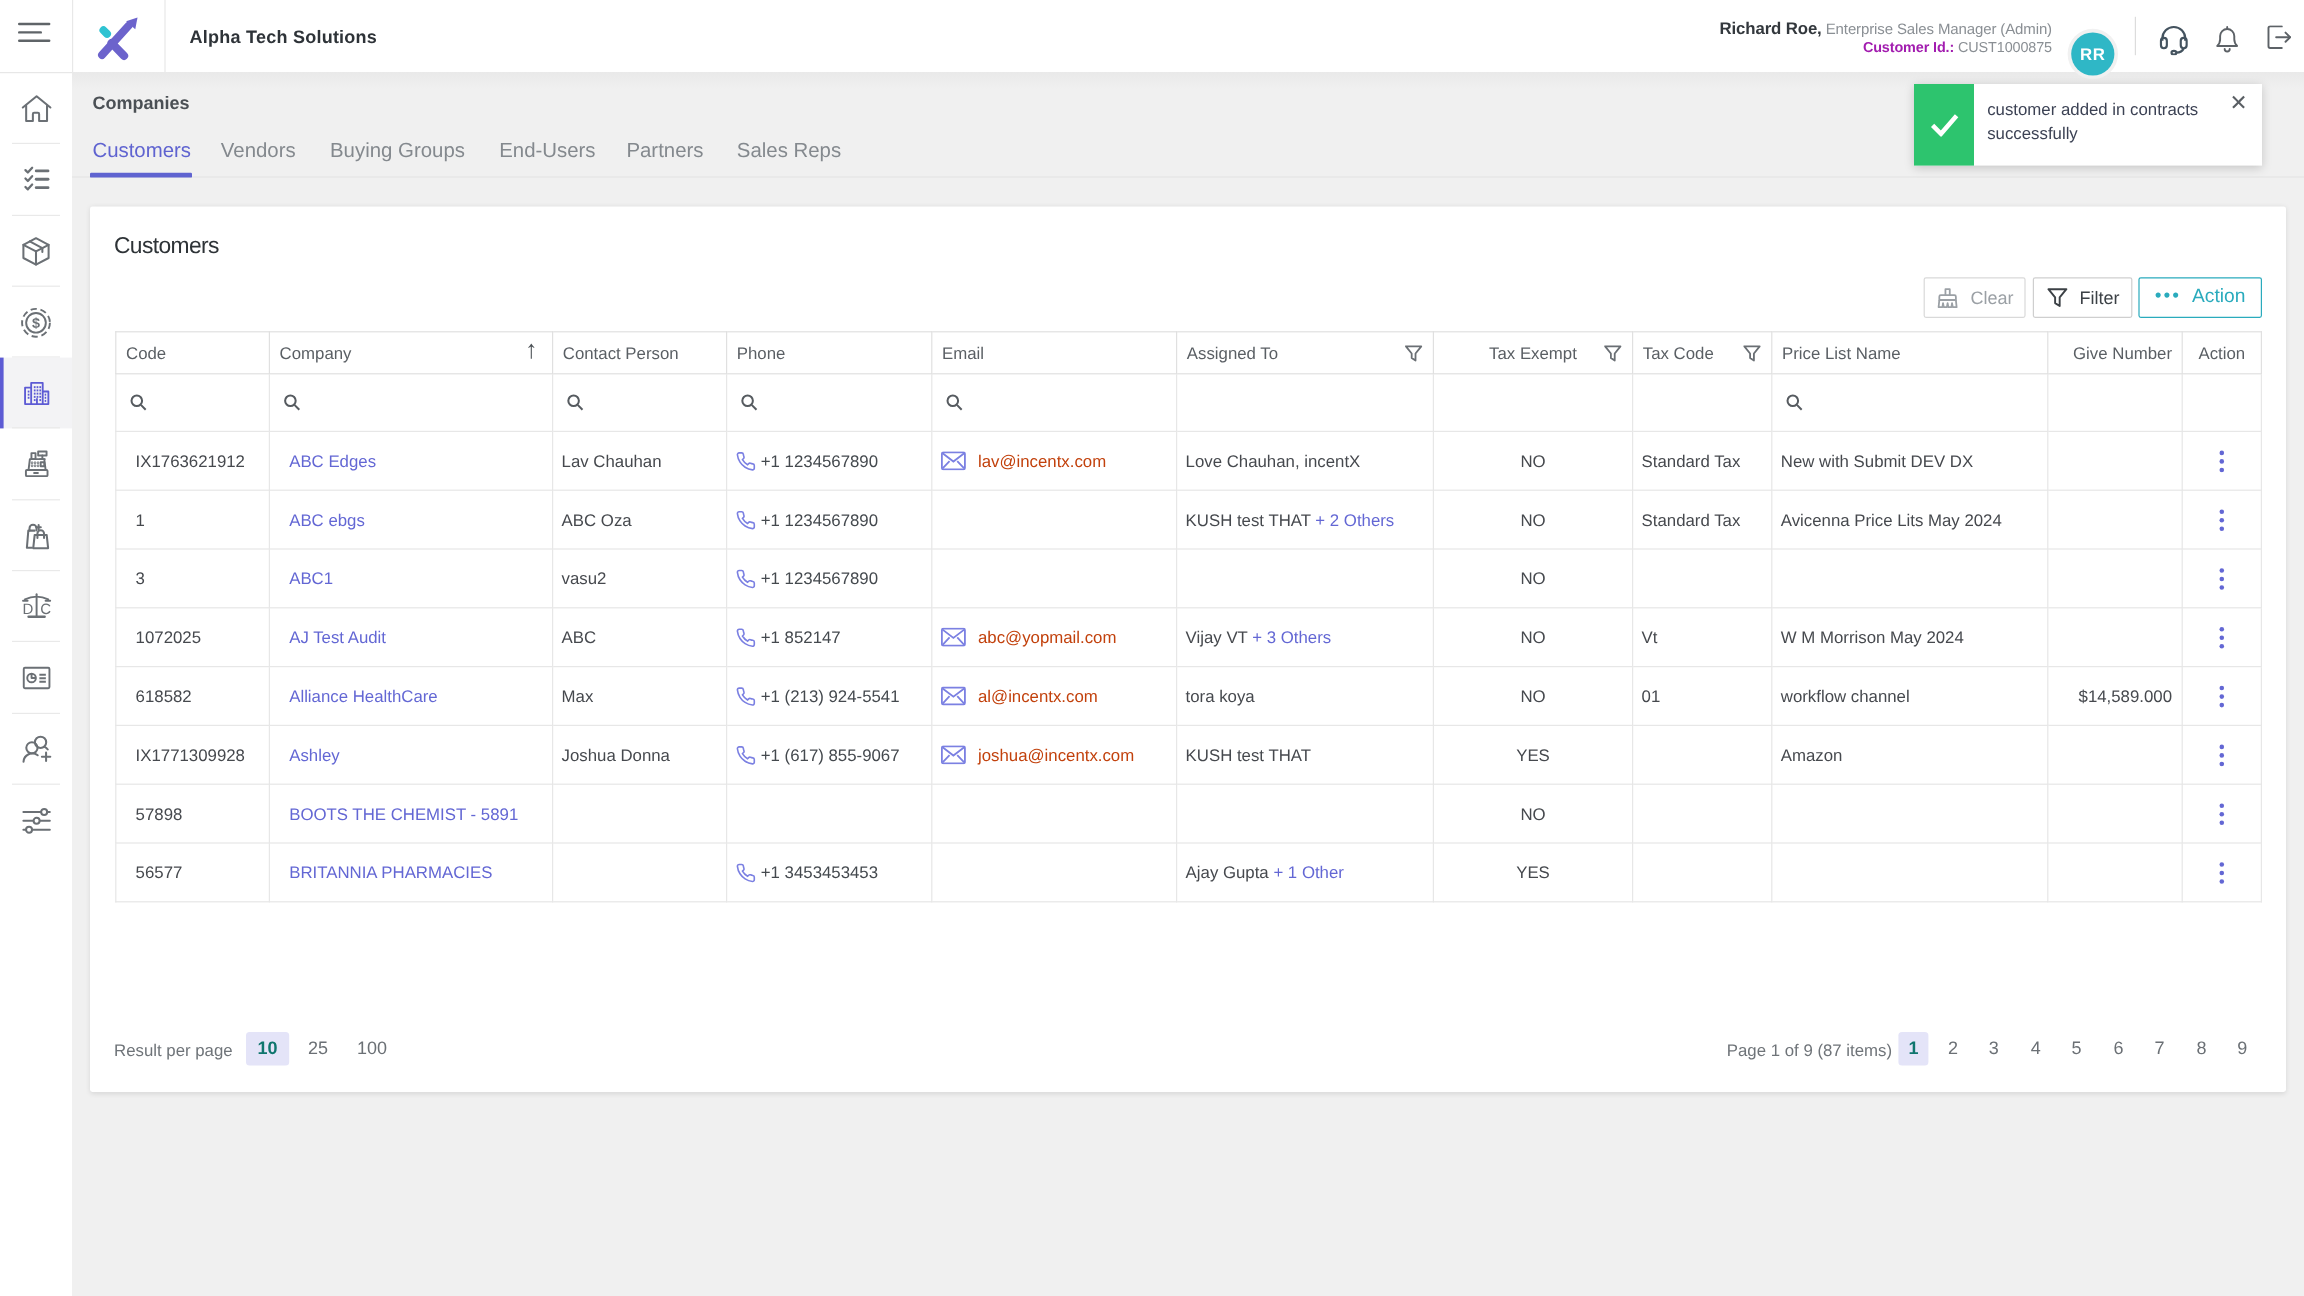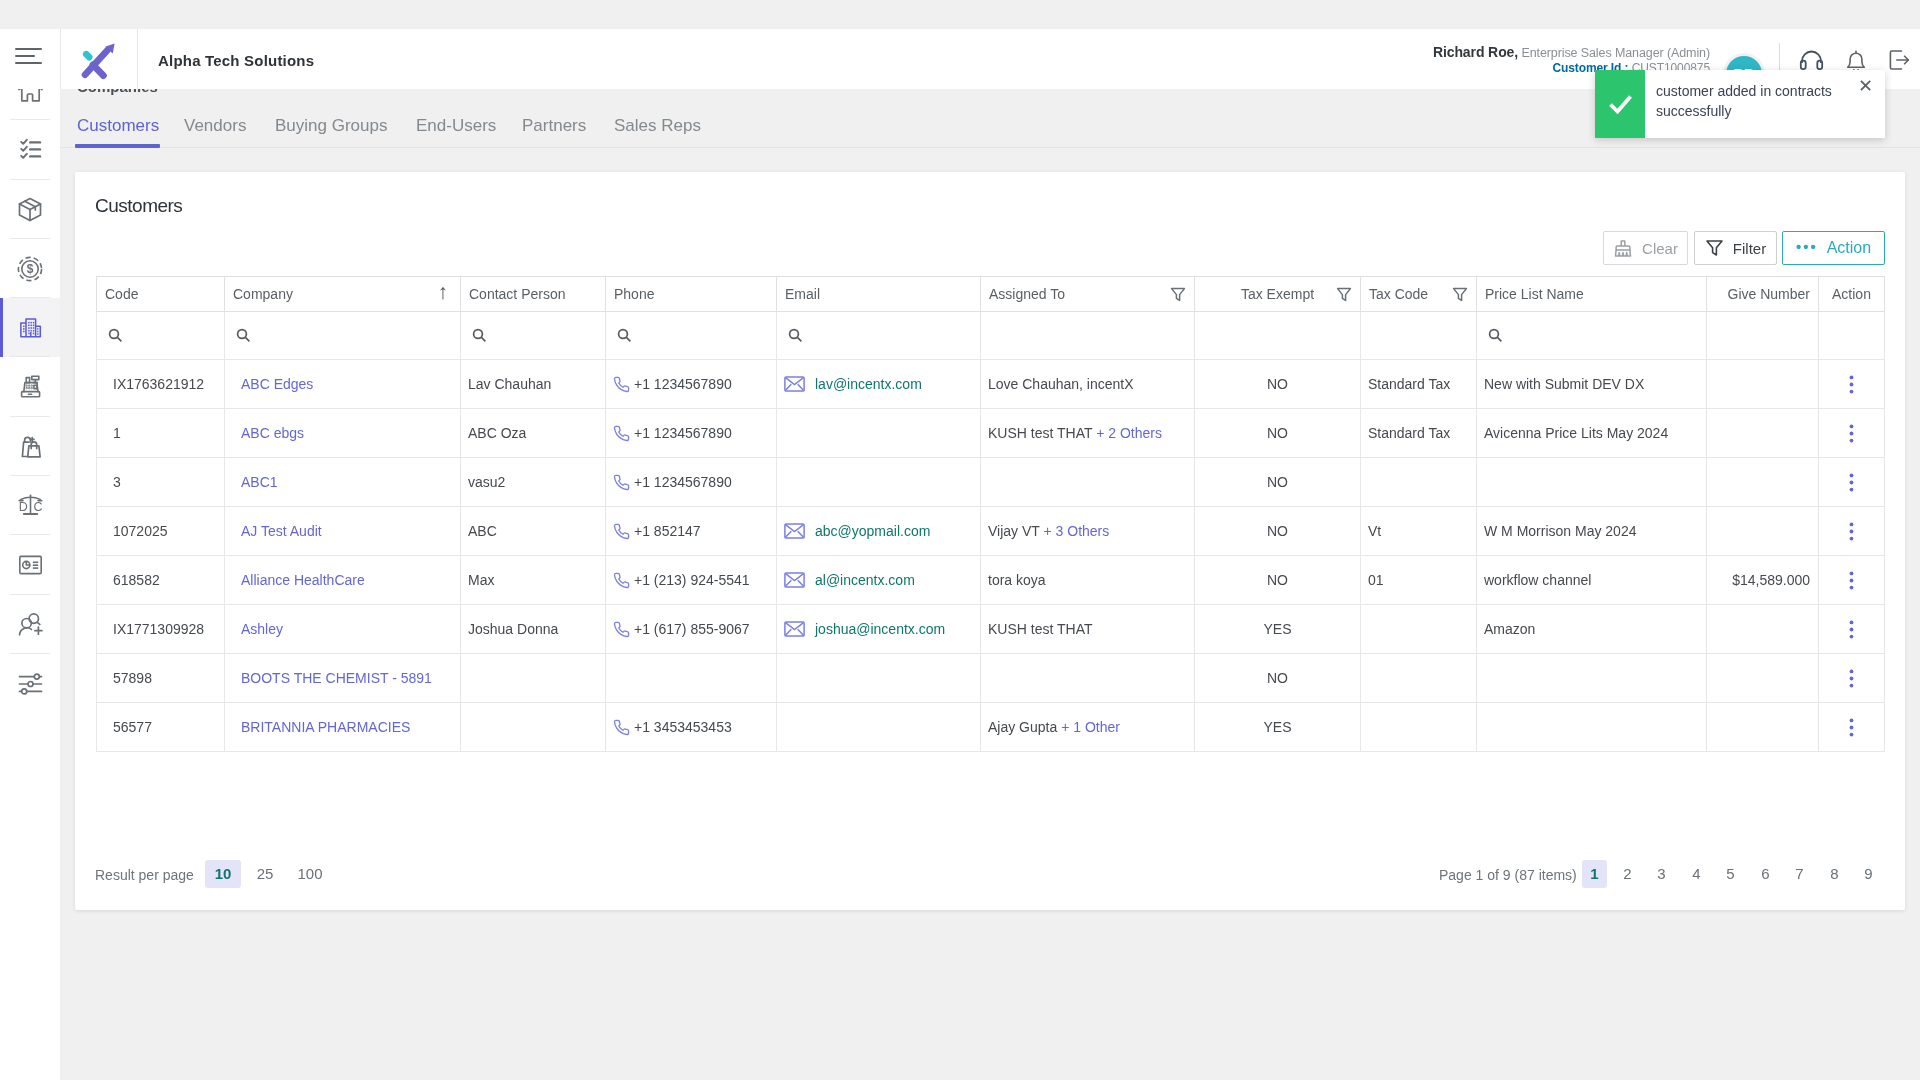--- a/index.html
+++ b/index.html
@@ -1,32 +1,32 @@
 <!DOCTYPE html>
 <html><head>
 <meta charset="utf-8">
 <style>
 * { margin:0; padding:0; box-sizing:border-box; }
 html,body { width:1920px; height:1080px; overflow:hidden; font-family:"Liberation Sans", sans-serif; background:#f0f0f0; }
-.topbar { position:absolute; left:0; top:0; width:1920px; height:60px; background:#fff; z-index:5;margin-top:29px; }
+.topbar { position:absolute; left:0; top:0; width:1920px; height:60px; background:#fff; z-index:5; }
 .burger { position:absolute; left:15px; top:19px; width:27px; height:16px; }
 .burger div { background:#5f6468; height:2px; border-radius:1px; position:absolute; left:0; }
 .b1 { top:0; width:27px; }
 .b2 { top:7px; width:20px; }
 .b3 { top:14px; width:27px; }
 .tb-sep1 { position:absolute; left:60px; top:0; width:1px; height:60px; background:#e8e8e8; }
 .tb-sep2 { position:absolute; left:137px; top:0; width:1px; height:60px; background:#e8e8e8; }
 .logo { position:absolute; left:80px; top:11px; }
 .brand { position:absolute; left:158px; top:23px; font-size:15px; font-weight:bold; color:#2e3338; letter-spacing:0.2px; }
 .userblock { position:absolute; right:210px; top:15px; text-align:right; }
 .ub1 { font-size:12.5px; color:#8a8f94; letter-spacing:-0.1px; }
 .ub1 b { color:#33383d; font-size:14px; font-weight:bold; }
 
 .ub2 { font-size:12px; color:#8a8f94; margin-top:1px; letter-spacing:-0.1px; }
-.ub2 b { color:#0369a1; }
+.ub2 b { color:#a21caf; }
 .avatar { position:absolute; right:158px; top:27px; width:36px; height:36px; border-radius:50%; background:#2fb7c6; box-shadow:0 0 0 3px #f1f1f1; color:#fff; font-size:14px; font-weight:bold; text-align:center; line-height:36px; letter-spacing:0.5px; }
 .tb-vline { position:absolute; right:140px; top:14px; width:1px; height:32px; background:#dcdcdc; }
 .ticon { position:absolute; top:19px; color:#5d6267; }
 .sidebar { position:absolute; left:0; top:60px; width:60px; height:1020px; background:#fff; z-index:4; border-top:1px solid #e7e7e7; }
 .sitem { position:relative; width:60px; height:59.3px; display:flex; align-items:center; justify-content:center; }
 .sitem:after { content:""; position:absolute; left:10px; right:10px; bottom:0; height:1px; background:#e9e9e9; }
 .sitem.last:after { display:none; }
 .sitem.active { background:#f3f3f5; }
 .sitem.active:before { content:""; position:absolute; left:0; top:0; width:3px; height:100%; background:#5d5bd4; }
 .content { position:absolute; left:60px; top:60px; width:1860px; height:1020px; background:linear-gradient(#e9e9e9, #f0f0f0 14px); }
@@ -48,21 +48,21 @@
 table.grid thead th { height:35px; font-size:14px; color:#5a5f64; border-color:#e0e0e0; padding-left:8px; }
 table.grid tr.frow td { height:48px; padding-left:11px; }
 table.grid tbody td { height:49px; font-size:14px; color:#46494e; }
 table.grid tbody td.ind { padding-left:16px; }
 .link { color:#6367d4; }
 table.grid th.cc, table.grid td.cc { text-align:center; padding:0; }
 table.grid th.cr, table.grid td.cr { text-align:right; padding:0 8px 0 0; }
 th.rel { position:relative; }
 .fun { position:absolute; right:8px; top:50%; margin-top:-7px; }
 .phone { display:flex; align-items:center; gap:4px; color:#44494e; }
-.mail { display:flex; align-items:center; gap:10px; color:#0f766e; }
+.mail { display:flex; align-items:center; gap:10px; color:#c2410c; }
 .pager { position:absolute; left:0px; top:688px; width:1830px; height:38px; font-size:14px; color:#6f7479; }
 .rpp { position:absolute; left:20px; top:7px; }
 .pbox { position:absolute; top:0px; width:25px; height:28px; border-radius:3px; text-align:center; line-height:28px; color:#6b7075; font-size:15px; }
 .pbox.sel { background:#e4e4f8; color:#0f766e; font-weight:bold; }
 .pageinfo { position:absolute; top:7px; left:1364px; }
 .toast { position:absolute; left:1595px; top:70px; width:290px; height:68px; background:#fff; box-shadow:0 2px 8px rgba(0,0,0,0.18); z-index:10; }
 .toast .tick { position:absolute; left:0; top:0; width:50px; height:68px; background:#2dc46e; }
 .toast .msg { position:absolute; left:61px; top:11px; font-size:14px; color:#3c4254; line-height:20px; }
 .toast .x { position:absolute; right:12px; top:5px; font-size:18px; color:#5a5f64; }
 svg.ic { display:block; }

